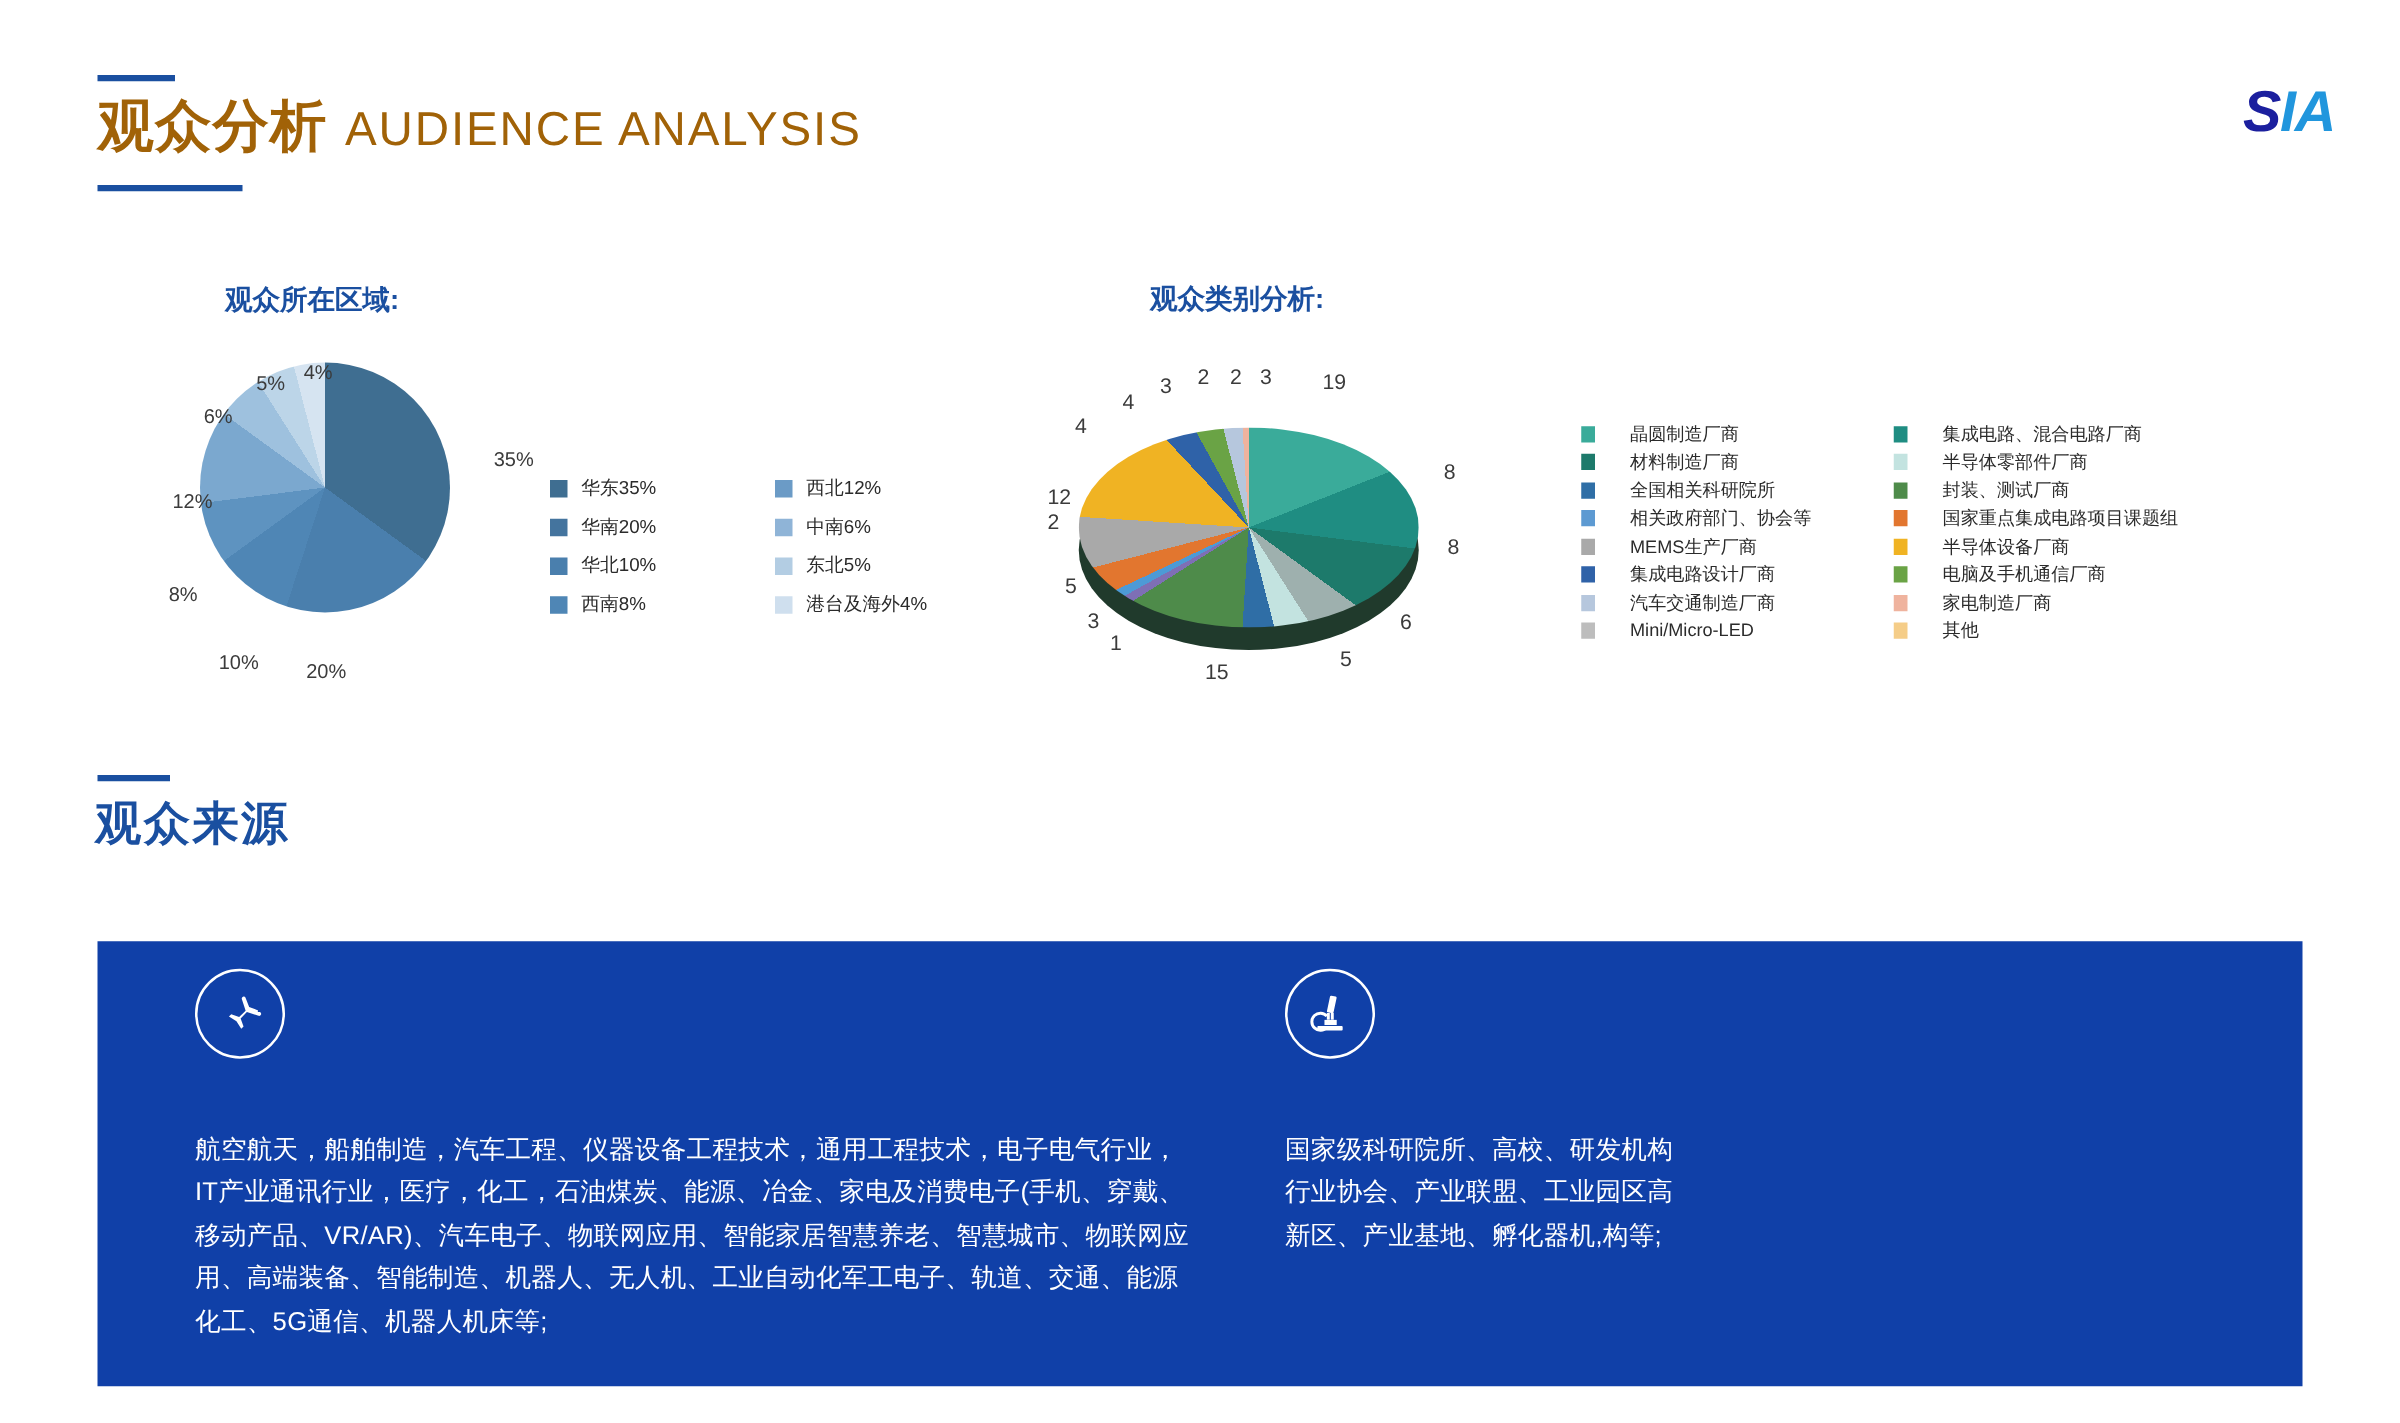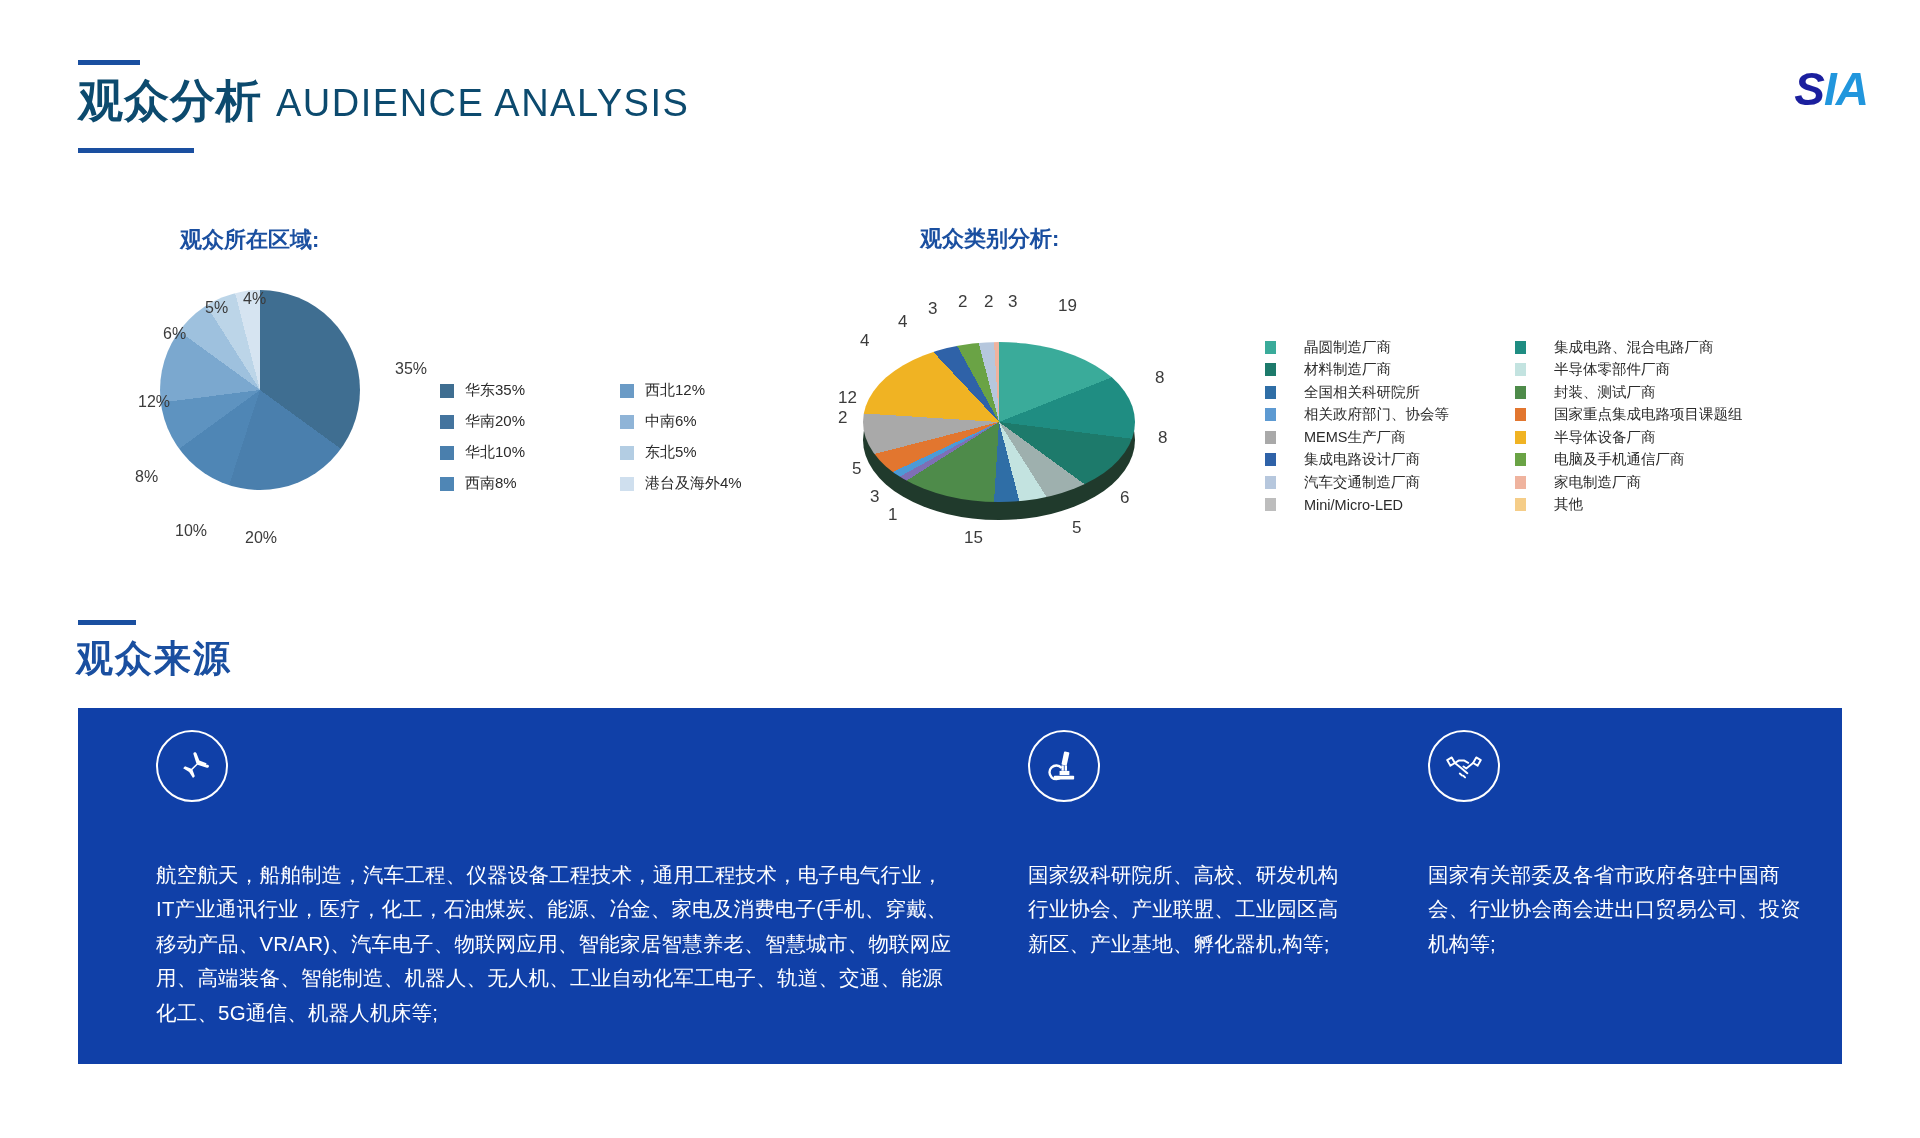--- a/index.html
+++ b/index.html
@@ -10,21 +10,21 @@
     overflow: hidden;
   }
   .page { position: relative; width: 1920px; height: 1138px; background:#fff; }
 
   
   .hdr-rule {
     position:absolute; left:78px; top:60px; width:62px; height:5px; background:#1a4fa0;
   }
   .hdr-title {
     position:absolute; left:78px; top:78px;
-    font-size:45px; font-weight:bold; color:#0c4a6e;
+    font-size:45px; font-weight:bold; color:#a16207;
     letter-spacing:1px; line-height:1;
     white-space:nowrap;
   }
   .hdr-title .cn { font-size:45px; font-weight:bold; }
   .hdr-title .en { font-size:38px; font-weight:normal; letter-spacing:1.5px; margin-left:14px; }
   .hdr-underline {
     position:absolute; left:78px; top:148px; width:116px; height:5px; background:#1a4fa0;
   }
 
   
@@ -120,21 +120,21 @@
 
   
   .src-rule { position:absolute; left:78px; top:620px; width:58px; height:5px; background:#1a4fa0; }
   .src-title {
     position:absolute; left:76px; top:638px;
     font-size:37px; font-weight:bold; color:#1a4fa0; letter-spacing:2px; line-height:1.15;
   }
 
   
   .panel {
-    position:absolute; left:78px; top:708px; width:1764px; height:356px;
+    position:absolute; left:78px; top:753px; width:1764px; height:356px;
     background:#1040a8;
   }
   .pcol { position:absolute; top:0; height:100%; }
   .pc1 { left:78px; width:800px; }
   .pc2 { left:950px; width:330px; }
   .pc3 { left:1350px; width:380px; }
   .picon {
     position:absolute; top:22px; left:0;
     width:72px; height:72px; border:2.5px solid #fff; border-radius:50%;
     display:flex; align-items:center; justify-content:center;
@@ -333,30 +333,16 @@
           <rect x="10.4" y="11.6" width="1.5" height="3.4"></rect>
           <rect x="12.4" y="11.6" width="1.5" height="3.4"></rect>
           <path d="M10.4 13.2a4.3 4.3 0 1 0 0 5.6" fill="none" stroke="#ffffff" stroke-width="1.5"></path>
           <rect x="9.2" y="15.1" width="6.2" height="2.6"></rect>
           <rect x="5.6" y="18.2" width="12.8" height="2.3" rx="0.5"></rect>
         </svg>
       </div>
       <div class="ptext">国家级科研院所、高校、研发机构行业协会、产业联盟、工业园区高新区、产业基地、孵化器机,构等;</div>
     </div>
 
-    <div class="pcol pc3">
-      <div class="picon">
-        <svg width="42" height="42" viewBox="0 0 24 24" fill="none" stroke="#ffffff" stroke-width="1.1" stroke-linecap="round" stroke-linejoin="round">
-          <path d="M2.4 8.6l2.6-1.5 1.8 3.2-2.6 1.5z"></path>
-          <path d="M21.6 8.6L19 7.1l-1.8 3.2 2.6 1.5z"></path>
-          <path d="M6.8 10.3l2.1-1.4h3.3l2.2 1.3"></path>
-          <path d="M17.2 10.3l-3.9 3.1-1.6-1.1"></path>
-          <path d="M6.8 10.3l3.4 2.7 1.2 1 1.3 1.1 1.2 1"></path>
-          <path d="M9.6 16.3l1.3 1.1"></path>
-          <path d="M11.6 17.6l1 .9"></path>
-        </svg>
-      </div>
-      <div class="ptext">国家有关部委及各省市政府各驻中国商会、行业协会商会进出口贸易公司、投资机构等;</div>
-    </div>
 
   </div>
 
 </div>
 
 </body></html>

